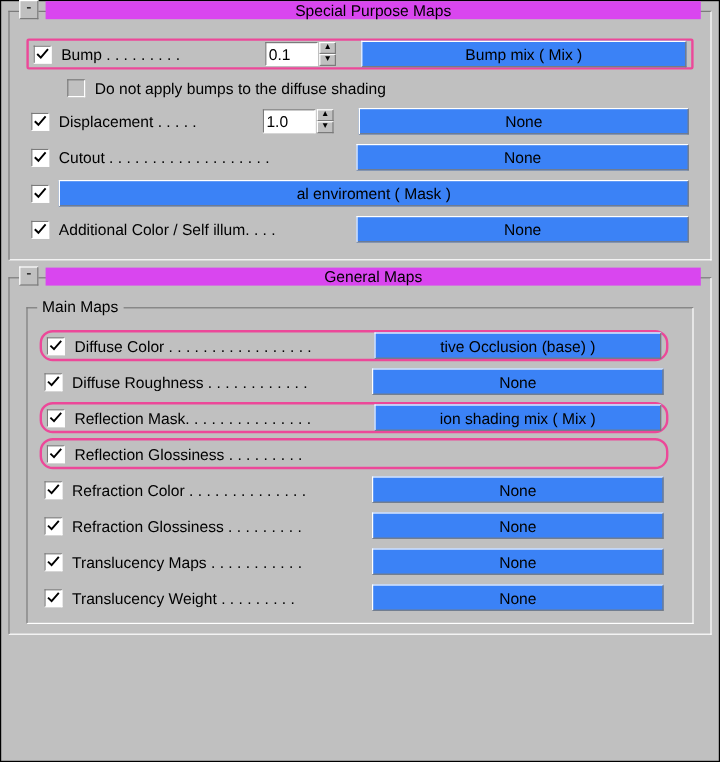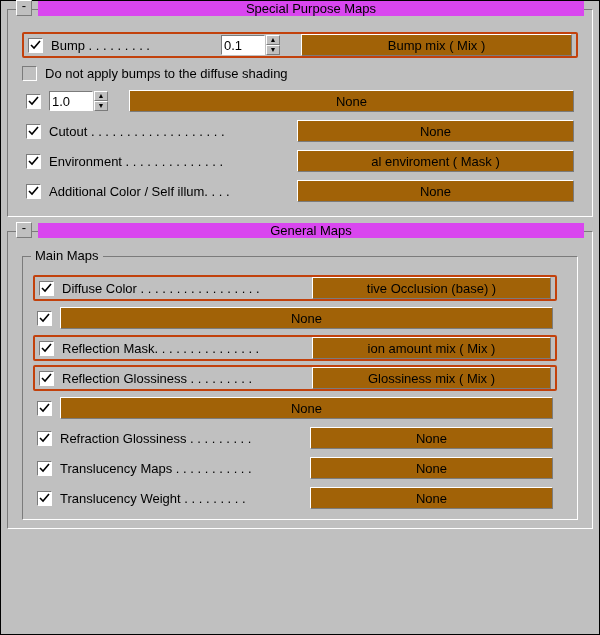--- a/index.html
+++ b/index.html
@@ -61,21 +61,21 @@
 }
 .panel-body { padding-top: 8px; }
 .row {
   display: flex;
   align-items: center;
   margin: 4px 0;
   height: 26px;
   padding: 2px 4px;
 }
 .highlight {
-  border: 2px solid #c2410c;
+  border: 2px solid #ec4899;
   border-radius: 2px;
 }
 .cb {
   width: 15px;
   height: 15px;
   background: #fff;
   border: 1px solid #7b7b7b;
   border-right-color:#fff;
   border-bottom-color:#fff;
   display:inline-flex;
@@ -120,32 +120,33 @@
   border-bottom-color:#7b7b7b;
   font-size:7px;
   line-height:7px;
   text-align:center;
   cursor:pointer;
 }
 .gap-sm { width: 10px; flex-shrink:0; }
 .map-btn {
   flex: 1;
   height: 22px;
-  background:#a16207;
+  background:#3b82f6;
   border:1px solid #fff;
   border-right-color:#7b7b7b;
   border-bottom-color:#7b7b7b;
   line-height:20px;
   cursor:pointer;
   overflow:hidden;
   white-space:nowrap;
   font:inherit;
   padding:0 4px;
 }
 .subrow {
+  margin-left: 34px;
   display:flex;
   align-items:center;
   height:22px;
 }
 .fieldset {
   border:1px solid #7b7b7b;
   border-right-color:#fff;
   border-bottom-color:#fff;
   padding: 14px 20px 4px 10px;
   margin-top: 6px;
@@ -157,20 +158,21 @@
   left:8px;
   background:#c0c0c0;
   padding:0 4px;
 }
 .row2 {
   display:flex;
   align-items:center;
   height:26px;
   margin:4px 0;
   padding: 2px 4px;
+  border-radius: 11px;
 }
 .label-area-wide {
   flex: 0 0 250px;
   white-space:nowrap;
   overflow:hidden;
 }
 </style>
 </head>
 <body>
 
@@ -205,20 +207,21 @@
         <span class="cb" style="background:#c0c0c0"></span>
         <span>Do not apply bumps to the diffuse shading</span>
       </div>
 
       <div class="row">
         <span class="cb">
             <svg viewBox="0 0 11 11">
               <path d="M1 5 L4 8 L10 1" stroke="#000" stroke-width="1.6" fill="none"></path>
             </svg>
           </span>
+        <span class="label-area">Displacement . . . . .</span>
         <span class="spinner-wrap">
           <input class="spinner-input" value="1.0" style="">
           <span class="spinner-btns">
             <span class="spin">▲</span>
             <span class="spin">▼</span>
           </span>
         </span>
         <span class="gap-sm"></span>
         <button class="map-btn">None</button>
       </div>
@@ -232,21 +235,20 @@
         <span class="label-area" style="flex-basis:248px">Cutout . . . . . . . . . . . . . . . . . . .</span>
         <button class="map-btn">None</button>
       </div>
 
       <div class="row">
         <span class="cb">
             <svg viewBox="0 0 11 11">
               <path d="M1 5 L4 8 L10 1" stroke="#000" stroke-width="1.6" fill="none"></path>
             </svg>
           </span>
-        <span class="label-area" style="flex-basis:248px">Environment . . . . . . . . . . . . . .</span>
         <button class="map-btn">al enviroment  ( Mask )</button>
       </div>
 
       <div class="row">
         <span class="cb">
             <svg viewBox="0 0 11 11">
               <path d="M1 5 L4 8 L10 1" stroke="#000" stroke-width="1.6" fill="none"></path>
             </svg>
           </span>
         <span class="label-area" style="flex-basis:248px">Additional Color / Self illum. . . .</span>
@@ -275,49 +277,50 @@
           <span class="label-area-wide">Diffuse Color . . . . . . . . . . . . . . . . .</span>
           <button class="map-btn">tive Occlusion (base) )</button>
         </div>
 
         <div class="row2">
           <span class="cb">
               <svg viewBox="0 0 11 11">
                 <path d="M1 5 L4 8 L10 1" stroke="#000" stroke-width="1.6" fill="none"></path>
               </svg>
             </span>
+          <span class="label-area-wide">Diffuse Roughness . . . . . . . . . . . .</span>
           <button class="map-btn">None</button>
         </div>
 
         <div class="row2 highlight">
           <span class="cb">
               <svg viewBox="0 0 11 11">
                 <path d="M1 5 L4 8 L10 1" stroke="#000" stroke-width="1.6" fill="none"></path>
               </svg>
             </span>
           <span class="label-area-wide">Reflection Mask. . . . . . . . . . . . . . .</span>
-          <button class="map-btn">ion amount mix  ( Mix )</button>
+          <button class="map-btn">ion shading mix  ( Mix )</button>
         </div>
 
         <div class="row2 highlight">
           <span class="cb">
               <svg viewBox="0 0 11 11">
                 <path d="M1 5 L4 8 L10 1" stroke="#000" stroke-width="1.6" fill="none"></path>
               </svg>
             </span>
           <span class="label-area-wide">Reflection Glossiness . . . . . . . . .</span>
-          <button class="map-btn">Glossiness mix  ( Mix )</button>
-        </div>
-
-        <div class="row2">
-          <span class="cb">
-              <svg viewBox="0 0 11 11">
-                <path d="M1 5 L4 8 L10 1" stroke="#000" stroke-width="1.6" fill="none"></path>
-              </svg>
-            </span>
+        </div>
+
+        <div class="row2">
+          <span class="cb">
+              <svg viewBox="0 0 11 11">
+                <path d="M1 5 L4 8 L10 1" stroke="#000" stroke-width="1.6" fill="none"></path>
+              </svg>
+            </span>
+          <span class="label-area-wide">Refraction Color . . . . . . . . . . . . . .</span>
           <button class="map-btn">None</button>
         </div>
 
         <div class="row2">
           <span class="cb">
               <svg viewBox="0 0 11 11">
                 <path d="M1 5 L4 8 L10 1" stroke="#000" stroke-width="1.6" fill="none"></path>
               </svg>
             </span>
           <span class="label-area-wide">Refraction Glossiness . . . . . . . . .</span>

